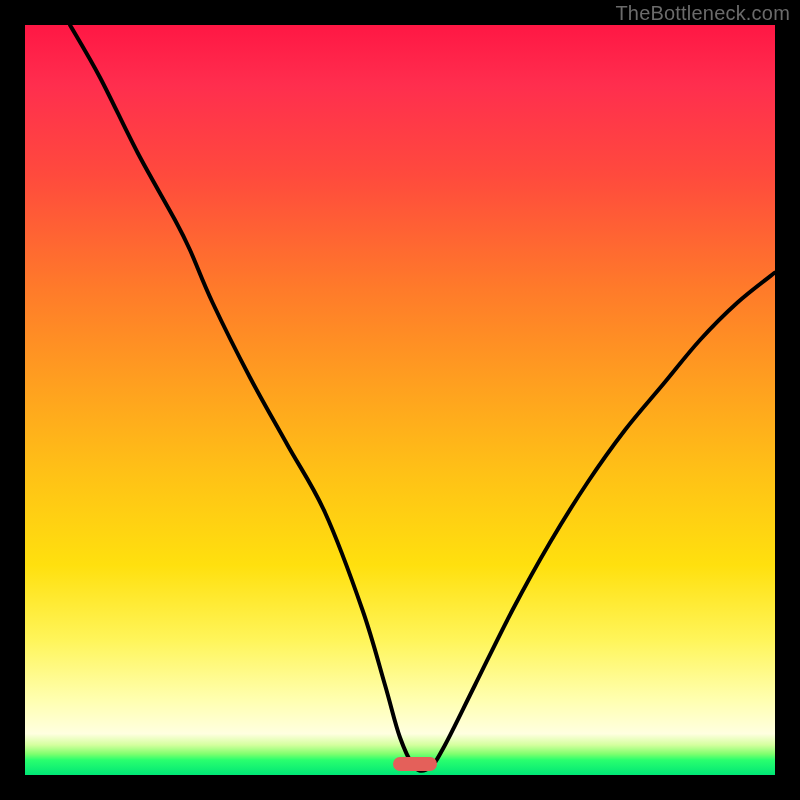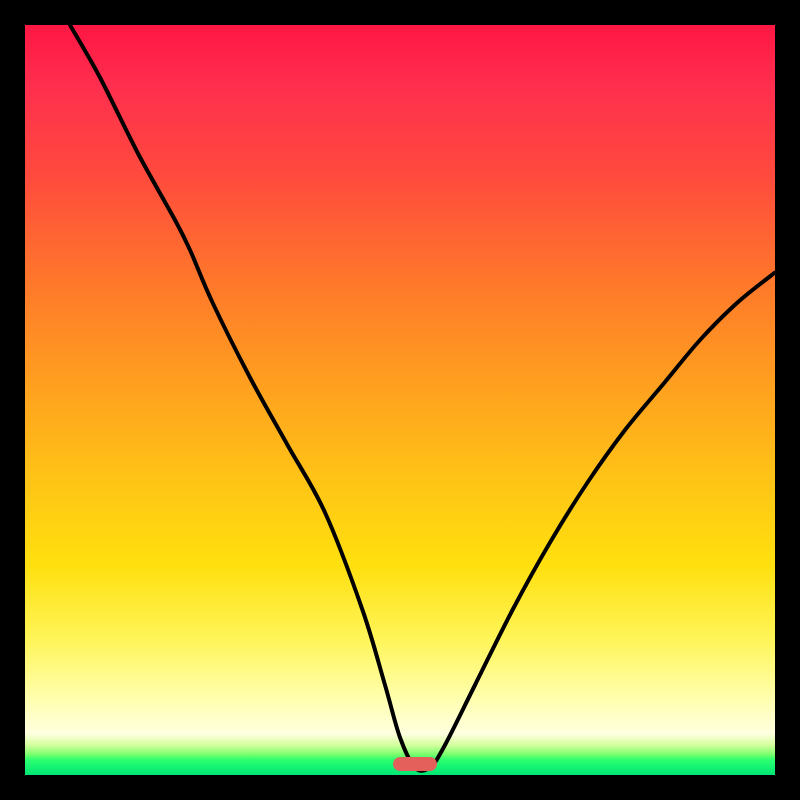--- a/index.html
+++ b/index.html
@@ -66,20 +66,21 @@
     height: 14px;
     background: #e4605a;
     border-radius: 7px;
   }
 </style>
 </head>
 <body>
 
 <div class="frame">
 
+  <div class="watermark">TheBottleneck.com</div>
 
   <div class="plot-area">
 
     <svg class="curve" viewBox="0 0 750 750" preserveAspectRatio="none">
       <path id="curve-path" fill="none" stroke="#000" stroke-width="4" stroke-linecap="round" stroke-linejoin="round" d="M 45 0 C 50 8.75, 63.75 31.25, 75 52.5 C 86.25 73.75, 100 103.75, 112.5 127.5 C 125 151.25, 141.25 178.75, 150 195 C 158.75 211.25, 158.75 211.25, 165 225 C 171.25 238.75, 177.5 256.25, 187.5 277.5 C 197.5 298.75, 212.5 328.75, 225 352.5 C 237.5 376.25, 250 397.5, 262.5 420 C 275 442.5, 287.5 460, 300 487.5 C 312.5 515, 327.5 556.25, 337.5 585 C 347.5 613.75, 353.75 638.75, 360 660 C 366.25 681.25, 370 698.75, 375 712.5 C 380 726.25, 385 737.5, 390 742.5 C 395 747.5, 400 746.25, 405 742.5 C 410 738.75, 412.50000000000006 733.75, 420.00000000000006 720 C 427.50000000000006 706.25, 438.75 682.5, 450 660 C 461.25 637.5, 475 608.75, 487.5 585 C 500 561.25, 512.5 538.75, 525 517.5 C 537.5 496.25, 550 476.25, 562.5 457.5 C 575 438.75, 587.5 421.25, 600 405 C 612.5 388.75, 625 375, 637.5 360 C 650 345, 662.5 328.75000000000006, 675 315.00000000000006 C 687.5 301.25000000000006, 700 288.75, 712.5 277.5 C 725 266.25, 743.75 252.49999999999994, 750 247.49999999999994"></path>
     </svg>
 
     <div class="marker" id="marker" style="width: 44px; height: 14px; background: rgb(228, 96, 90); left: 368px; top: 732px;"></div>
 
   </div>

